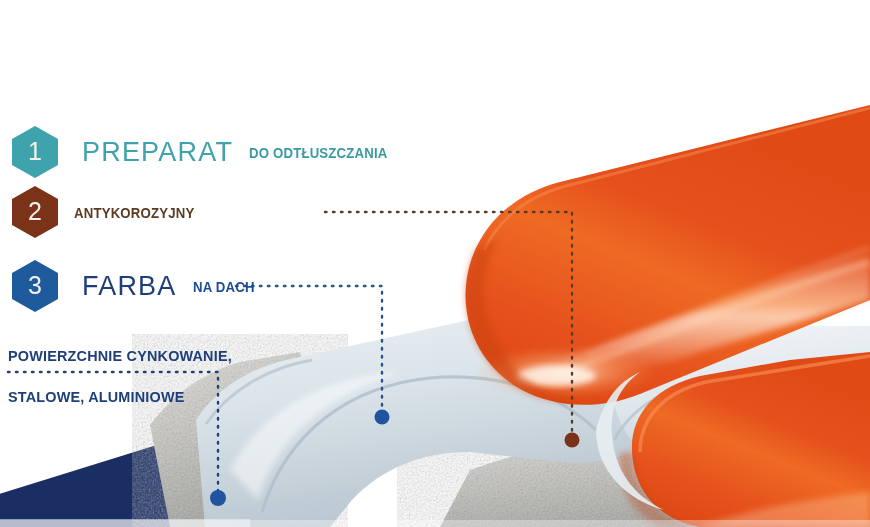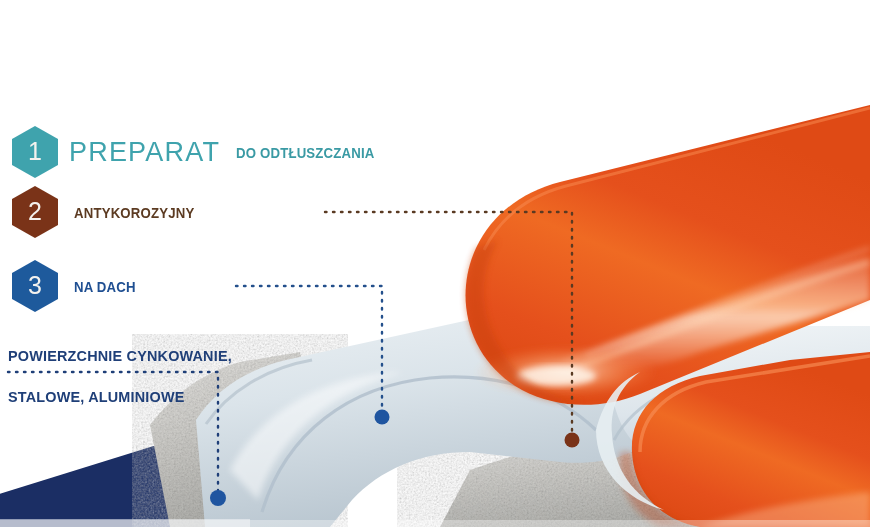--- a/index.html
+++ b/index.html
@@ -18,21 +18,21 @@
     clip-path:polygon(50% 0%,100% 25%,100% 75%,50% 100%,0% 75%,0% 25%);
   }
   .hex span{
     font-family:"Liberation Sans",sans-serif;
     font-size:25px;color:#f4f2ee;font-weight:400;line-height:1;
     padding-bottom:2px;letter-spacing:0px;
   }
   .ttl{
     font-family:"Liberation Sans",sans-serif;
     font-weight:400;font-size:27px;letter-spacing:1.2px;
-    margin-left:11px;white-space:nowrap;
+    margin-left:24px;white-space:nowrap;
   }
   .sub{
     font-family:"Liberation Sans",sans-serif;
     font-weight:700;font-size:15px;letter-spacing:0.2px;
     margin-left:16px;white-space:nowrap;
     transform:scaleX(.88);transform-origin:left center;
   }
 
   .surftxt{
     position:absolute;left:8px;top:325px;
@@ -214,20 +214,21 @@
       <div class="hex" style="background:#7a3318;">
         <span>2</span>
       </div>
       <div class="sub" style="color:#5c3b22;">ANTYKOROZYJNY</div>
     </div>
 
     <div class="lrow" style="left:12px;top:260px;">
       <div class="hex" style="background:#1e5a9c;">
         <span>3</span>
       </div>
+      <div class="ttl" style="color:#1f3f78;">FARBA</div>
       <div class="sub" style="color:#1f4f92;">NA DACH</div>
     </div>
 
     <div class="surftxt">
       <div>POWIERZCHNIE CYNKOWANIE,</div>
       <div>STALOWE, ALUMINIOWE</div>
     </div>
 
   </div>
 </div>

